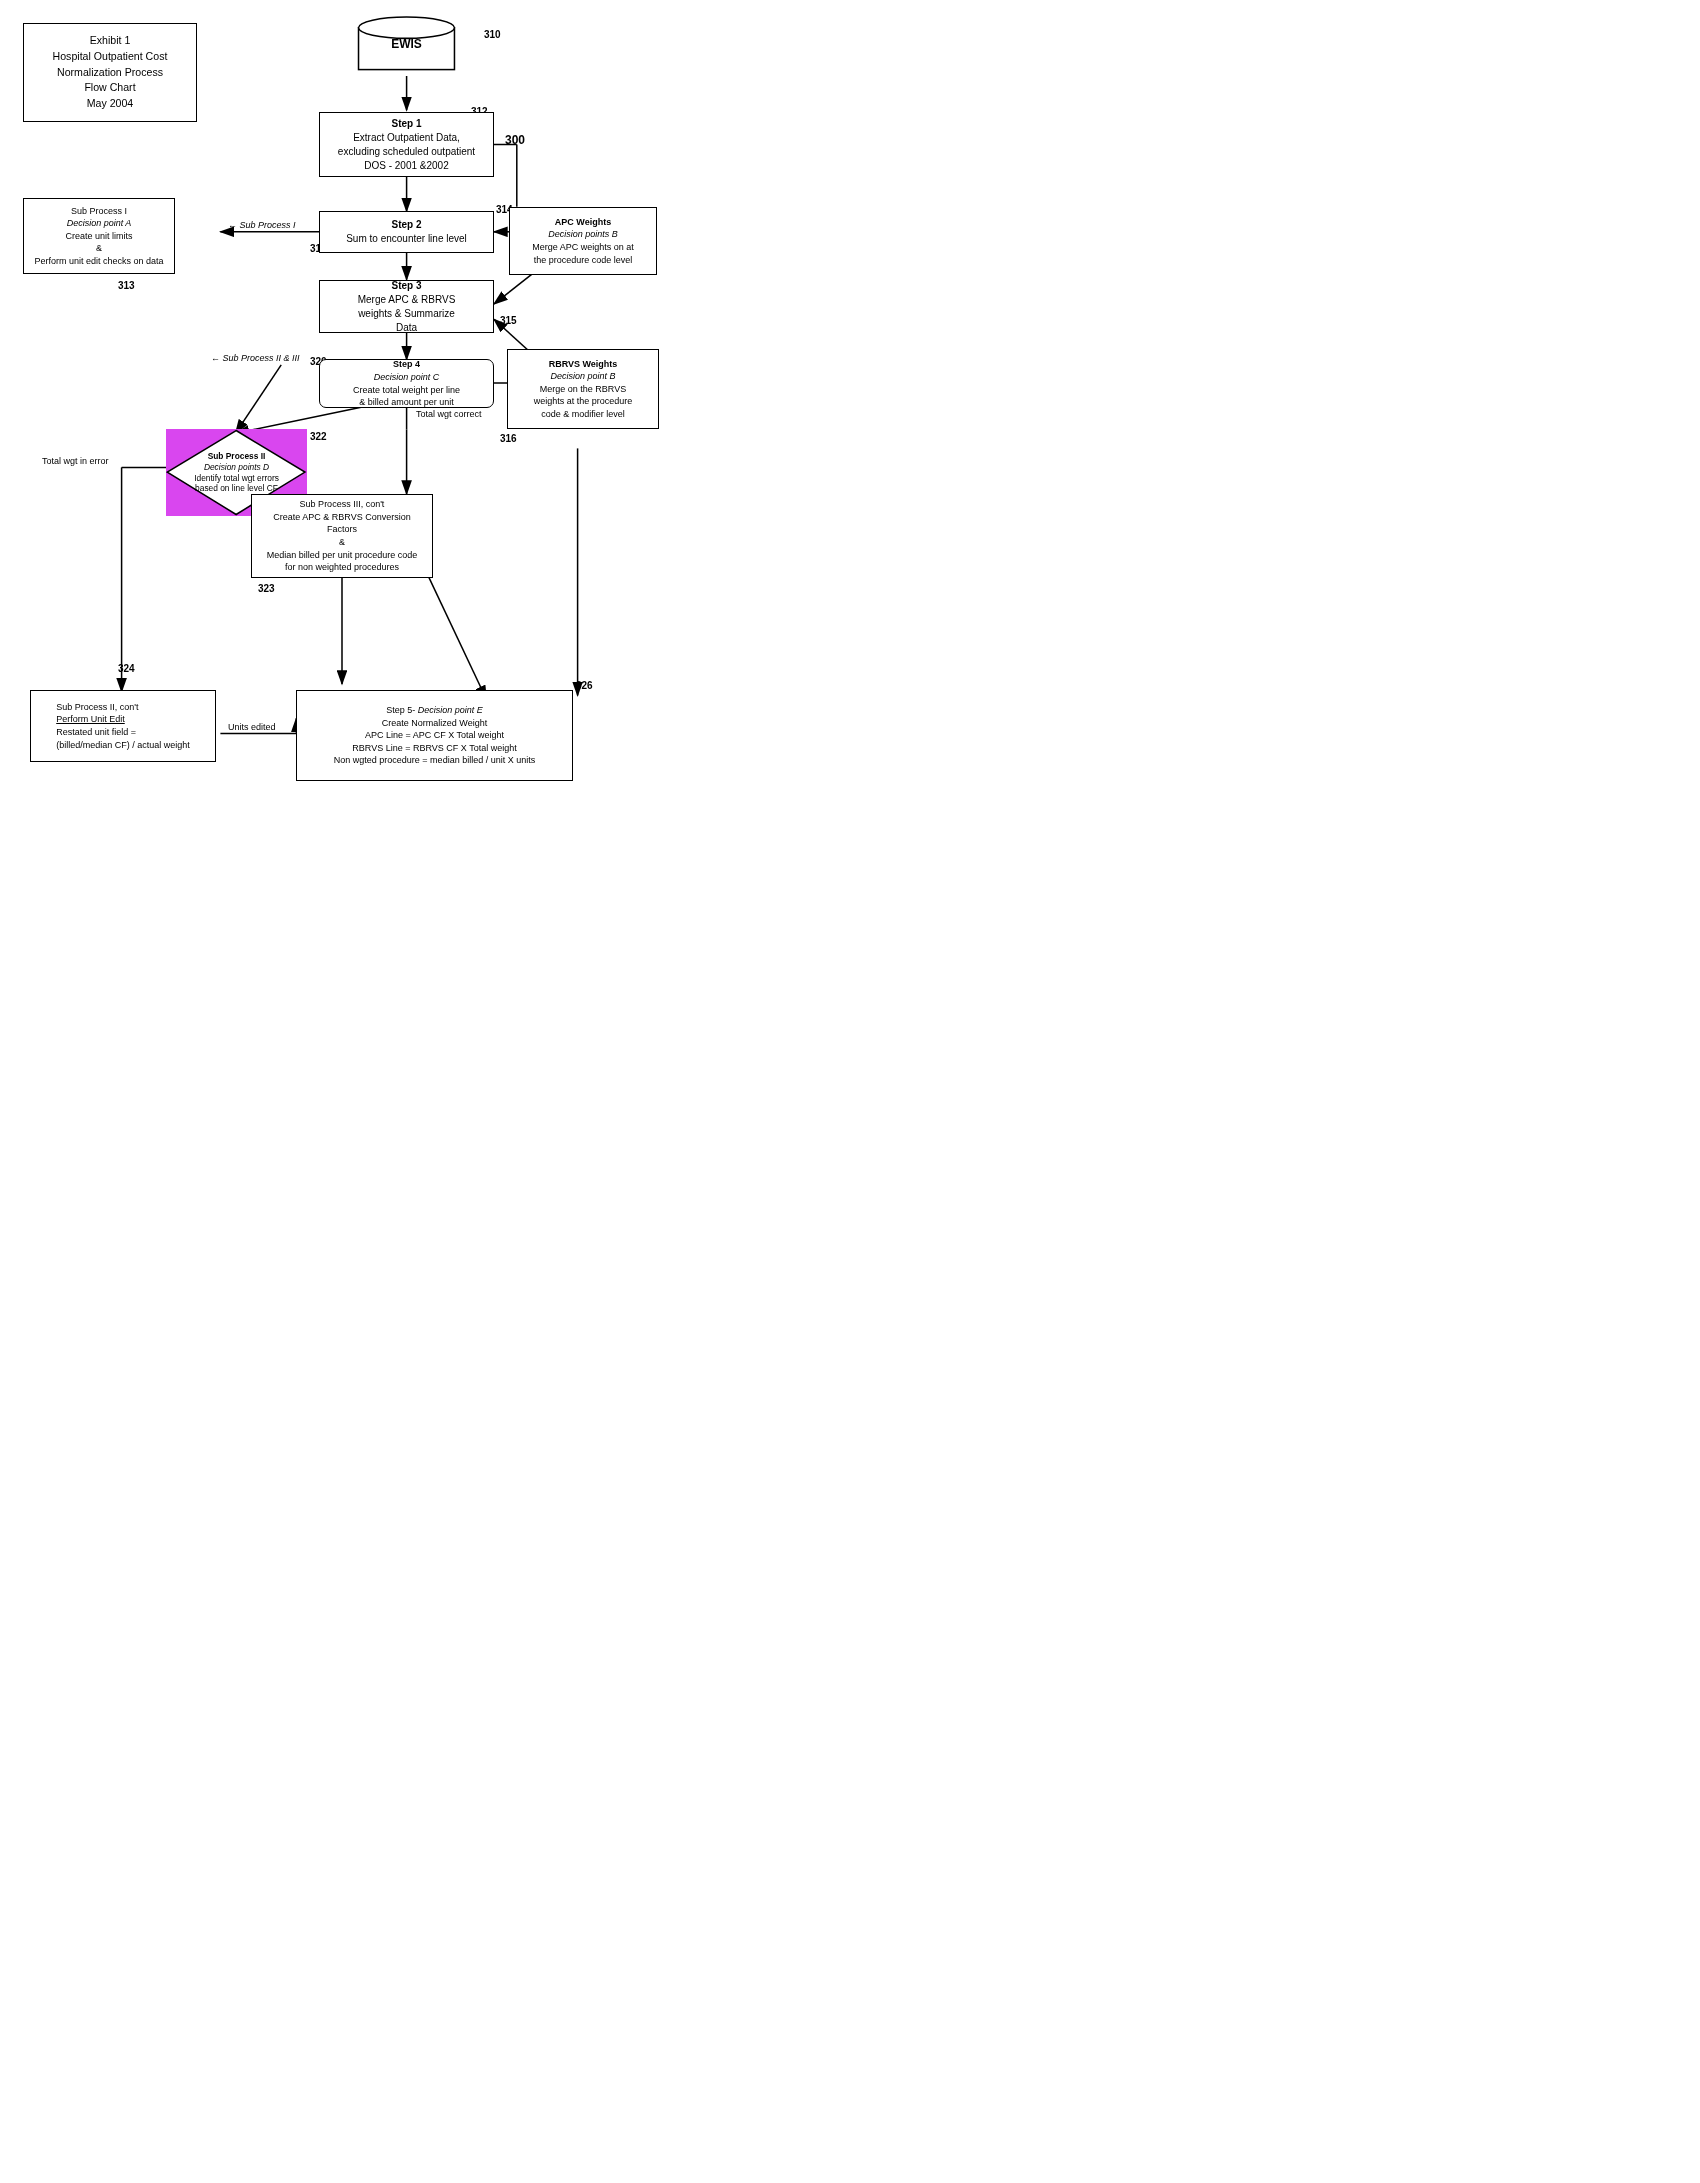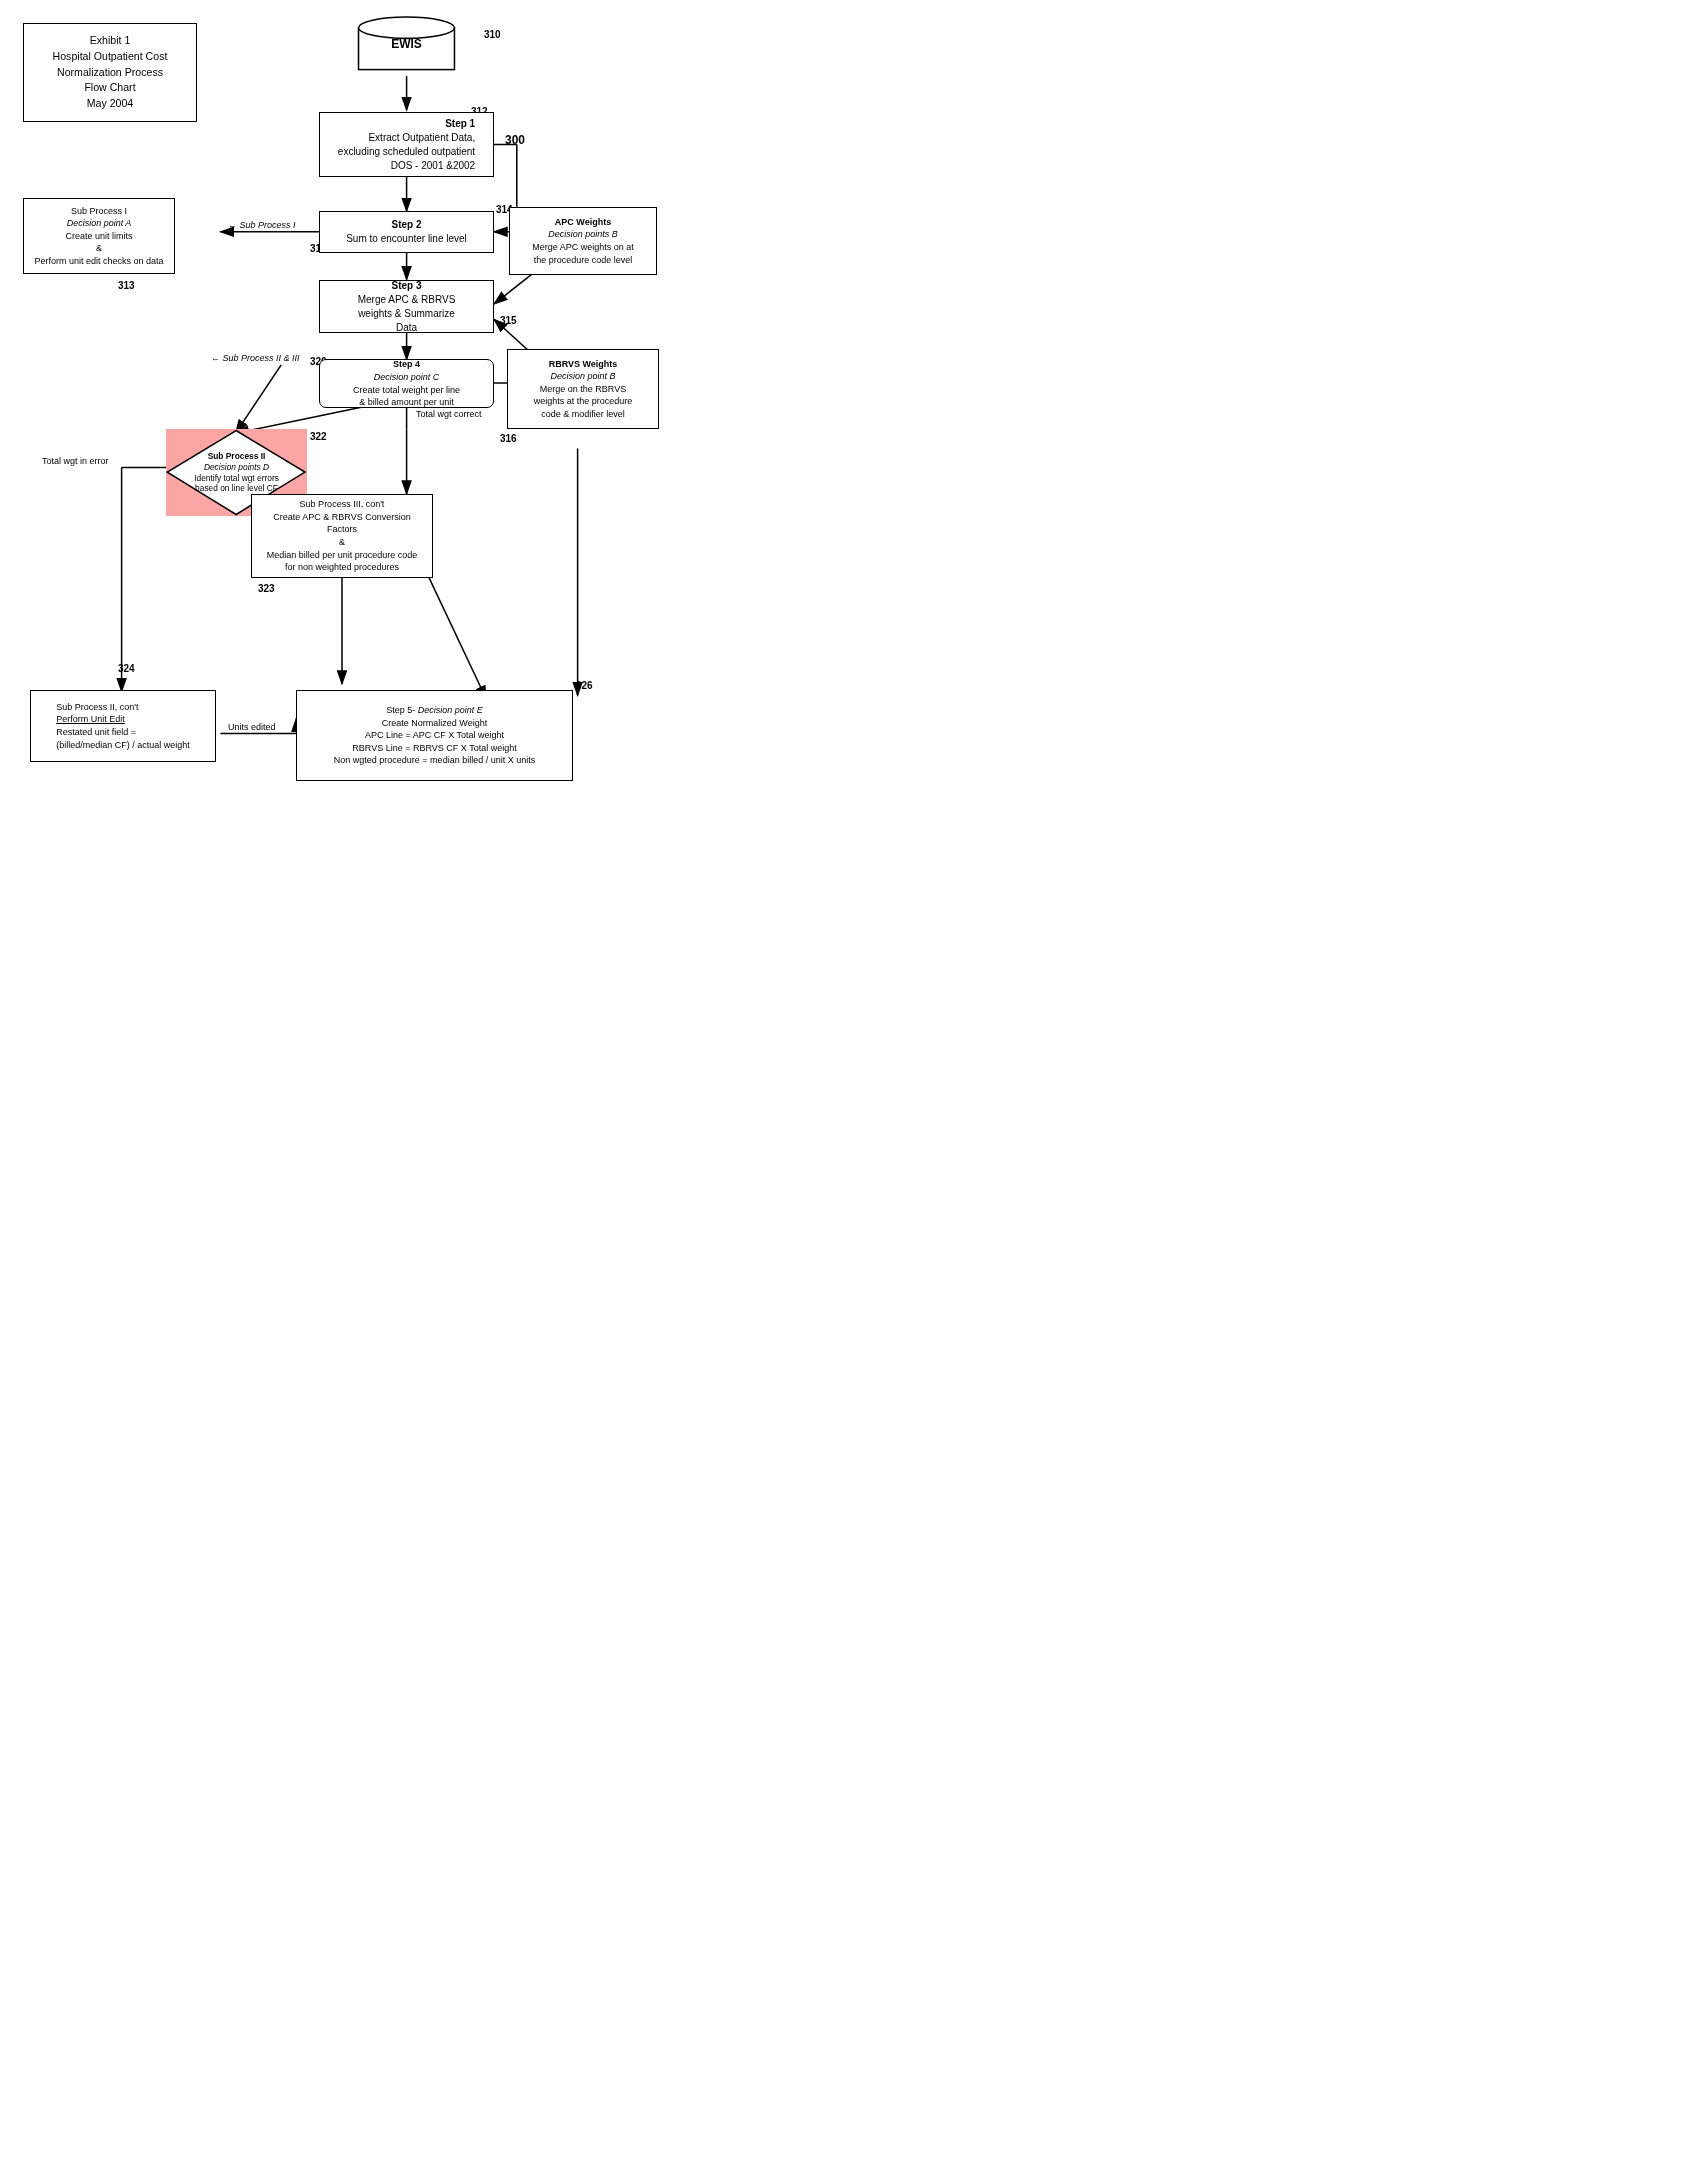--- a/index.html
+++ b/index.html
@@ -38,21 +38,21 @@
       line-height: 1.5;
       display: flex;
       align-items: center;
       justify-content: center;
       padding: 6px;
     }
     .diamond {
       position: absolute;
       width: 122px;
       height: 76px;
-      background: #fca5a5;
+      background: #d946ef;
       text-align: center;
       font-size: 9px;
       line-height: 1.3;
       display: flex;
       align-items: center;
       justify-content: center;
     }
     .diamond svg {
       position: absolute;
       top: 0; left: 0;
@@ -163,21 +163,21 @@
     </svg>
     <div style="position:absolute; top:23px; left:0; width:100%; text-align:center; font-size:12px; font-weight:bold;">EWIS</div>
   </div>
 
   <div class="label" style="left:484px; top:15px;margin-top:14px;">310</div>
 
   <div class="label" style="left:471px; top:106px;">312</div>
 
   <div class="label" style="left:505px; top:133px; font-size:12px;">300</div>
 
-  <div class="box" style="left:319px; top:112px; width:175px; height:65px; font-size:10px; text-align:right;">
+  <div class="box" style="left:319px; top:112px; width:175px; height:65px; font-size:10px; text-align:center;">
     <div>
       <div style="font-weight:bold;">Step 1</div>
       <div>Extract Outpatient Data,</div>
       <div>excluding scheduled outpatient</div>
       <div>DOS - 2001 &amp;2002</div>
     </div>
   </div>
 
   <div class="label" style="left:496px; top:204px;">314</div>
 

